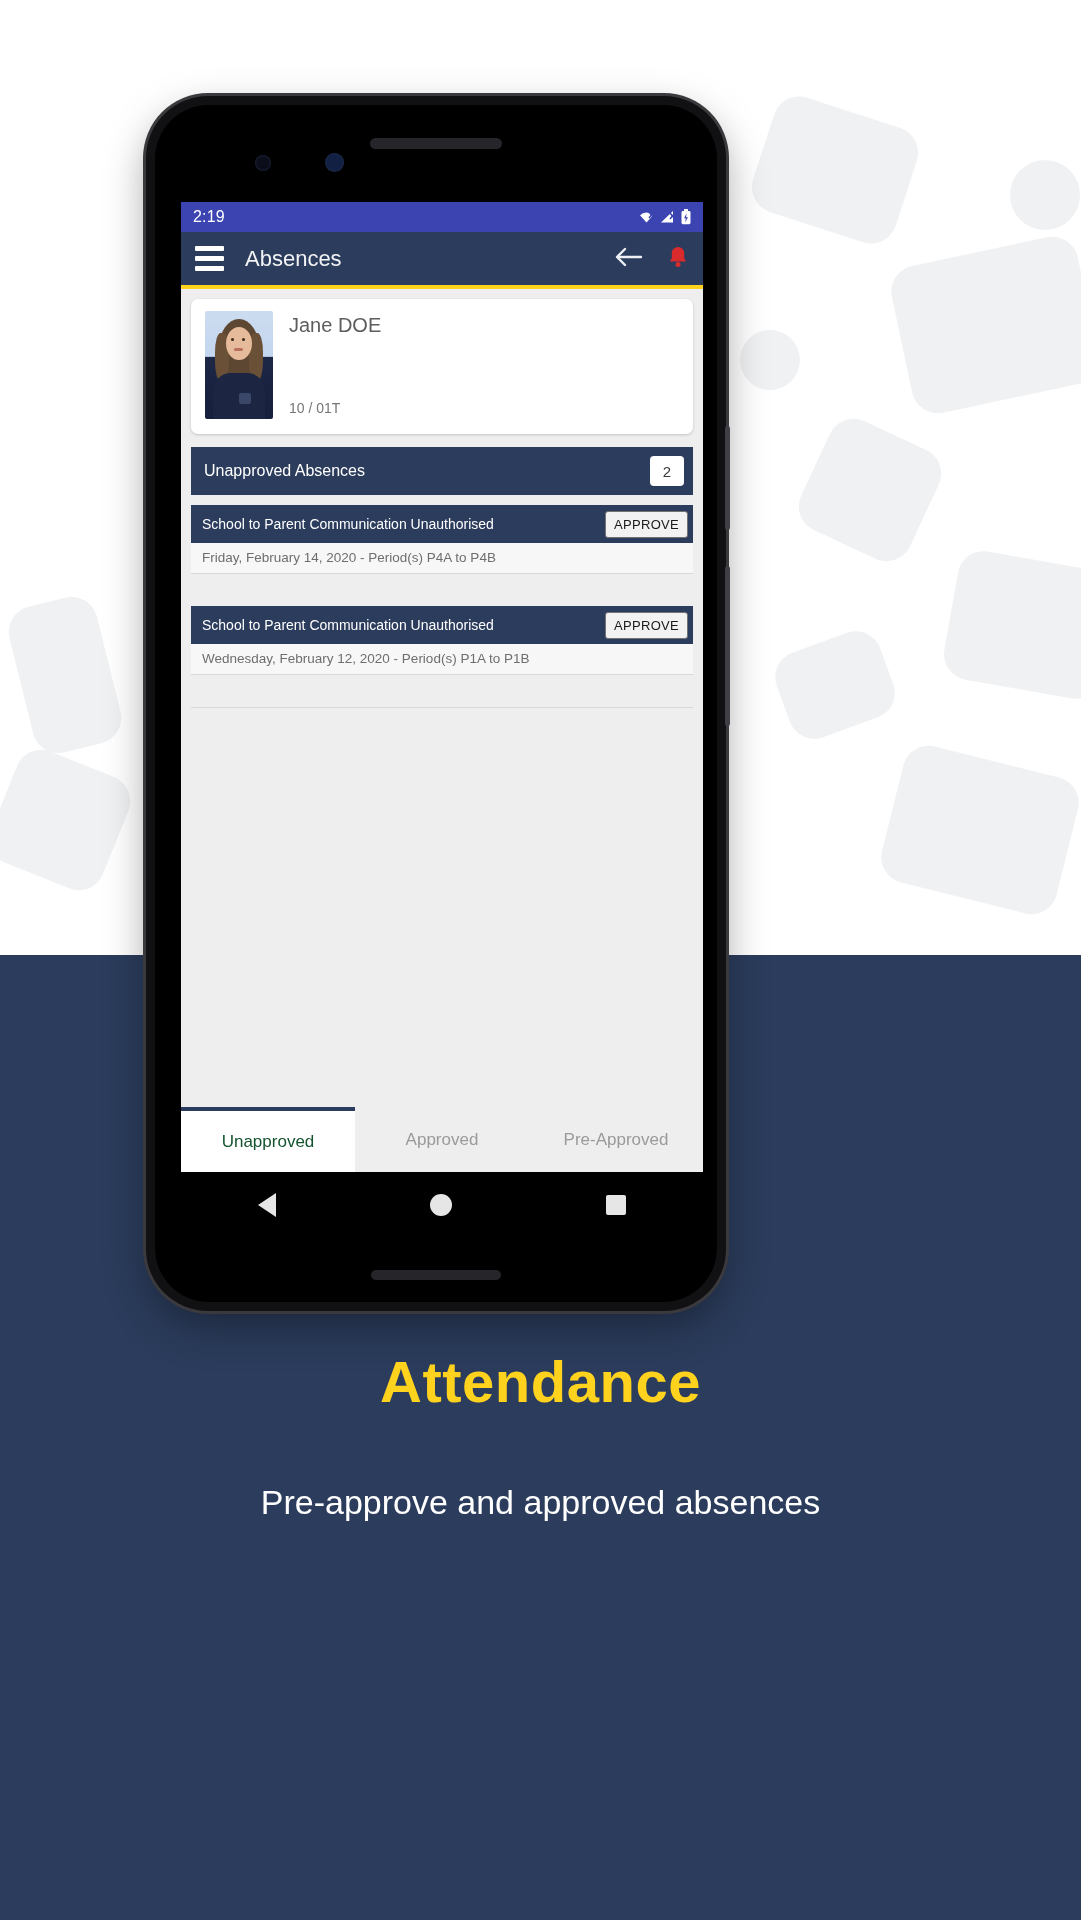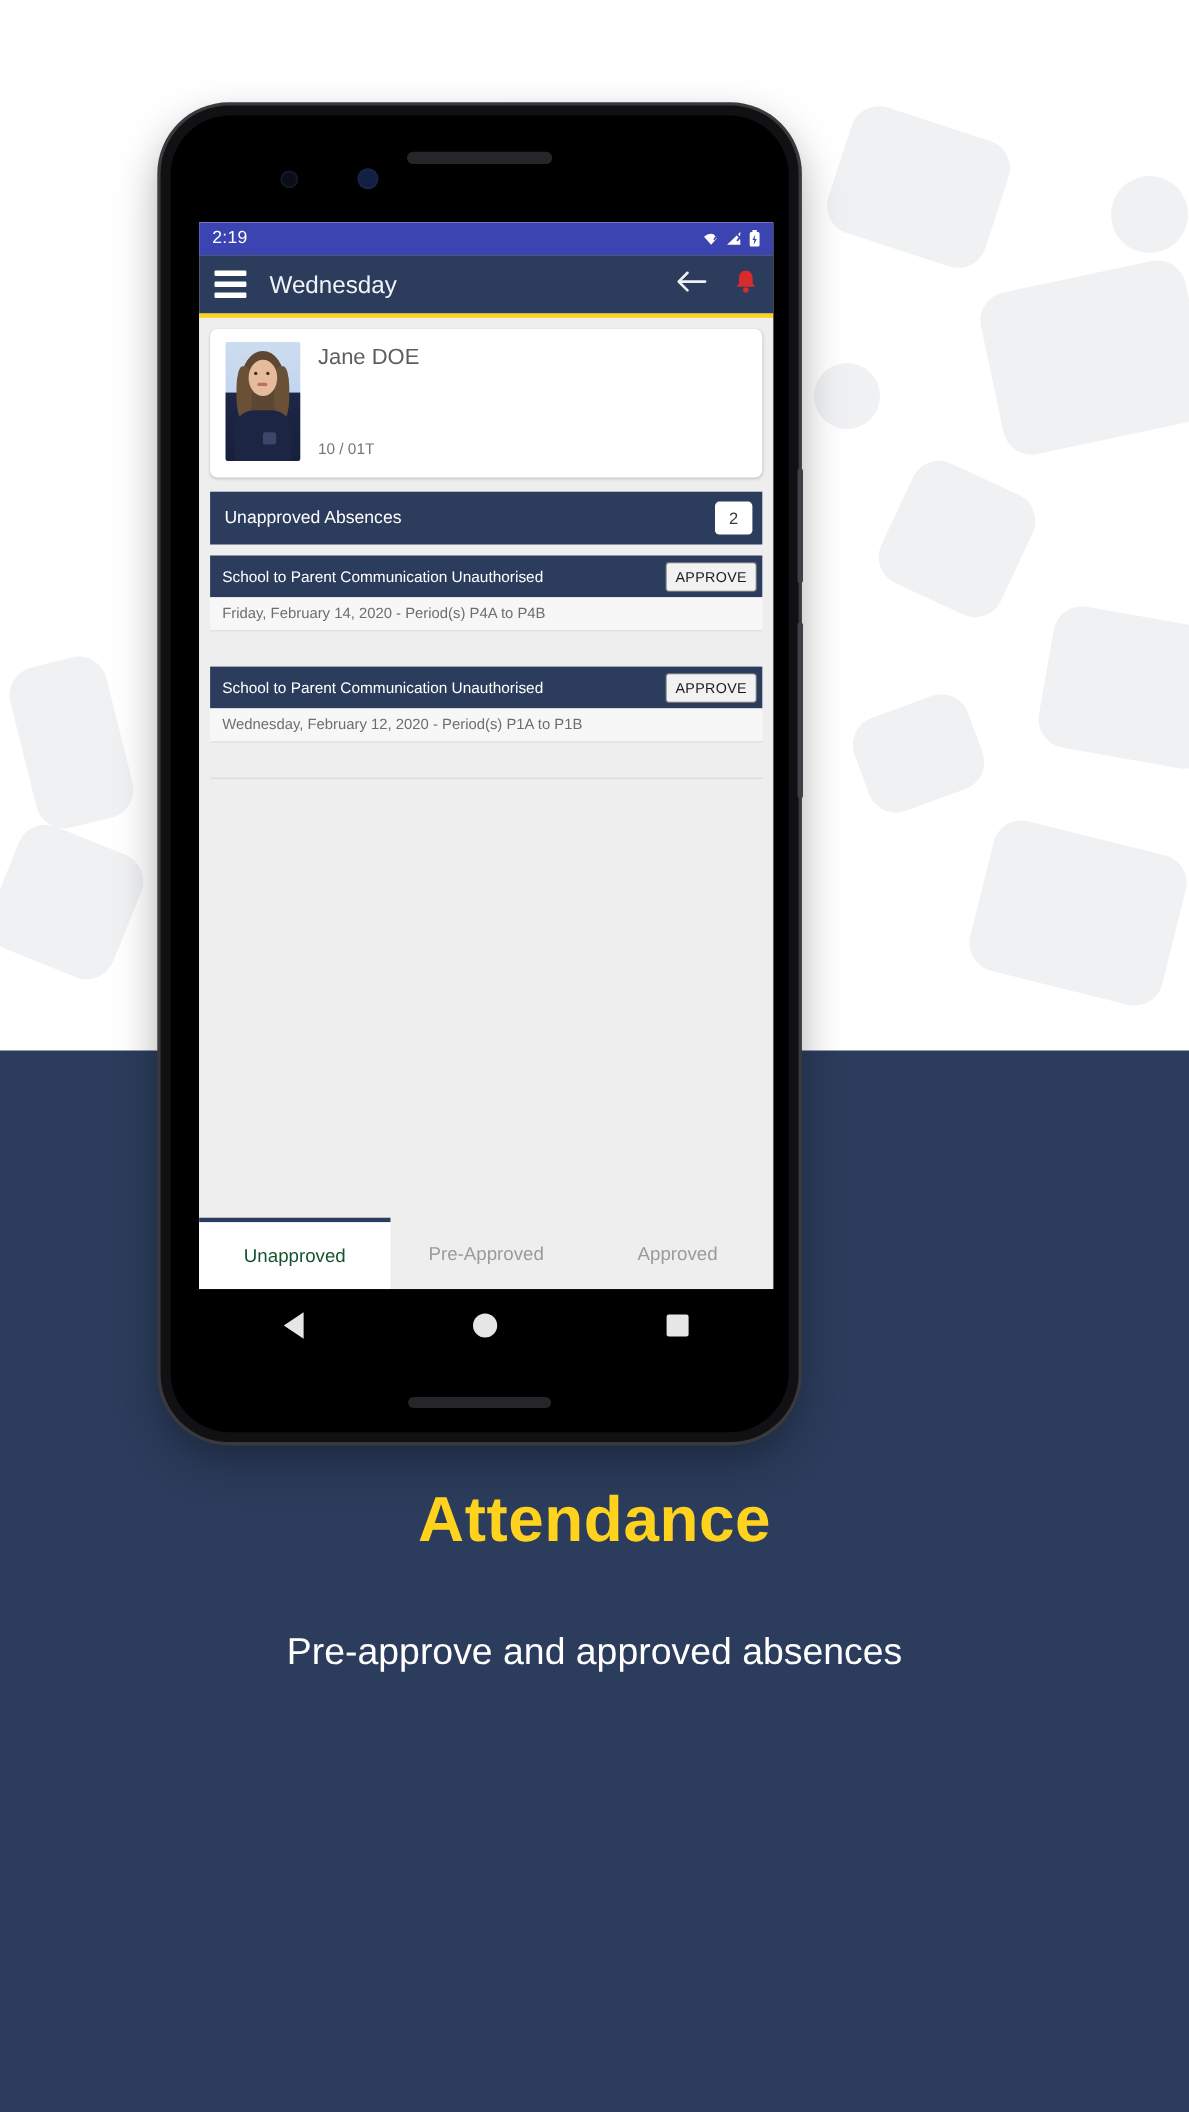--- a/index.html
+++ b/index.html
@@ -203,21 +203,21 @@
           </svg>
         </span>
       </div>
 
       <div id="appbar">
         <span id="hamburger">
             <i></i>
             <i></i>
             <i></i>
           </span>
-        <span id="appbar-title">Wednesday</span>
+        <span id="appbar-title">Absences</span>
         <span id="appbar-actions">
           <span>
             <svg width="29" height="22" viewBox="0 0 29 22">
               <path d="M27 11 H4" stroke="#eef0f4" stroke-width="2.4" stroke-linecap="round"></path>
               <path d="M11 3 L3 11 L11 19" stroke="#eef0f4" stroke-width="2.4" fill="none" stroke-linecap="round" stroke-linejoin="round"></path>
             </svg>
           </span>
           <span>
             <svg width="22" height="24" viewBox="0 0 22 24">
               <path d="M11 2 a6.2 6.2 0 0 1 6.2 6.2 v5 l2 3.4 H2.8 l2-3.4 v-5 A6.2 6.2 0 0 1 11 2 Z" fill="#d92b2b"></path>
@@ -270,22 +270,22 @@
           </div>
           <div class="absence-date">Wednesday, February 12, 2020 - Period(s) P1A to P1B</div>
         </div>
 
         <div style="height:32px;"></div>
         <div id="list-end-rule"></div>
       </div>
 
       <div id="tabbar">
         <div class="tab active">Unapproved</div>
+        <div class="tab">Approved</div>
         <div class="tab">Pre-Approved</div>
-        <div class="tab">Approved</div>
       </div>
     </div>
 
     <div id="navbar" style="position:absolute; left:26px; top:1067px; width:522px;">
       <span id="nav-back"></span>
       <span id="nav-home"></span>
       <span id="nav-recents"></span>
     </div>
 
     <div id="bottom-bar-speaker"></div>

